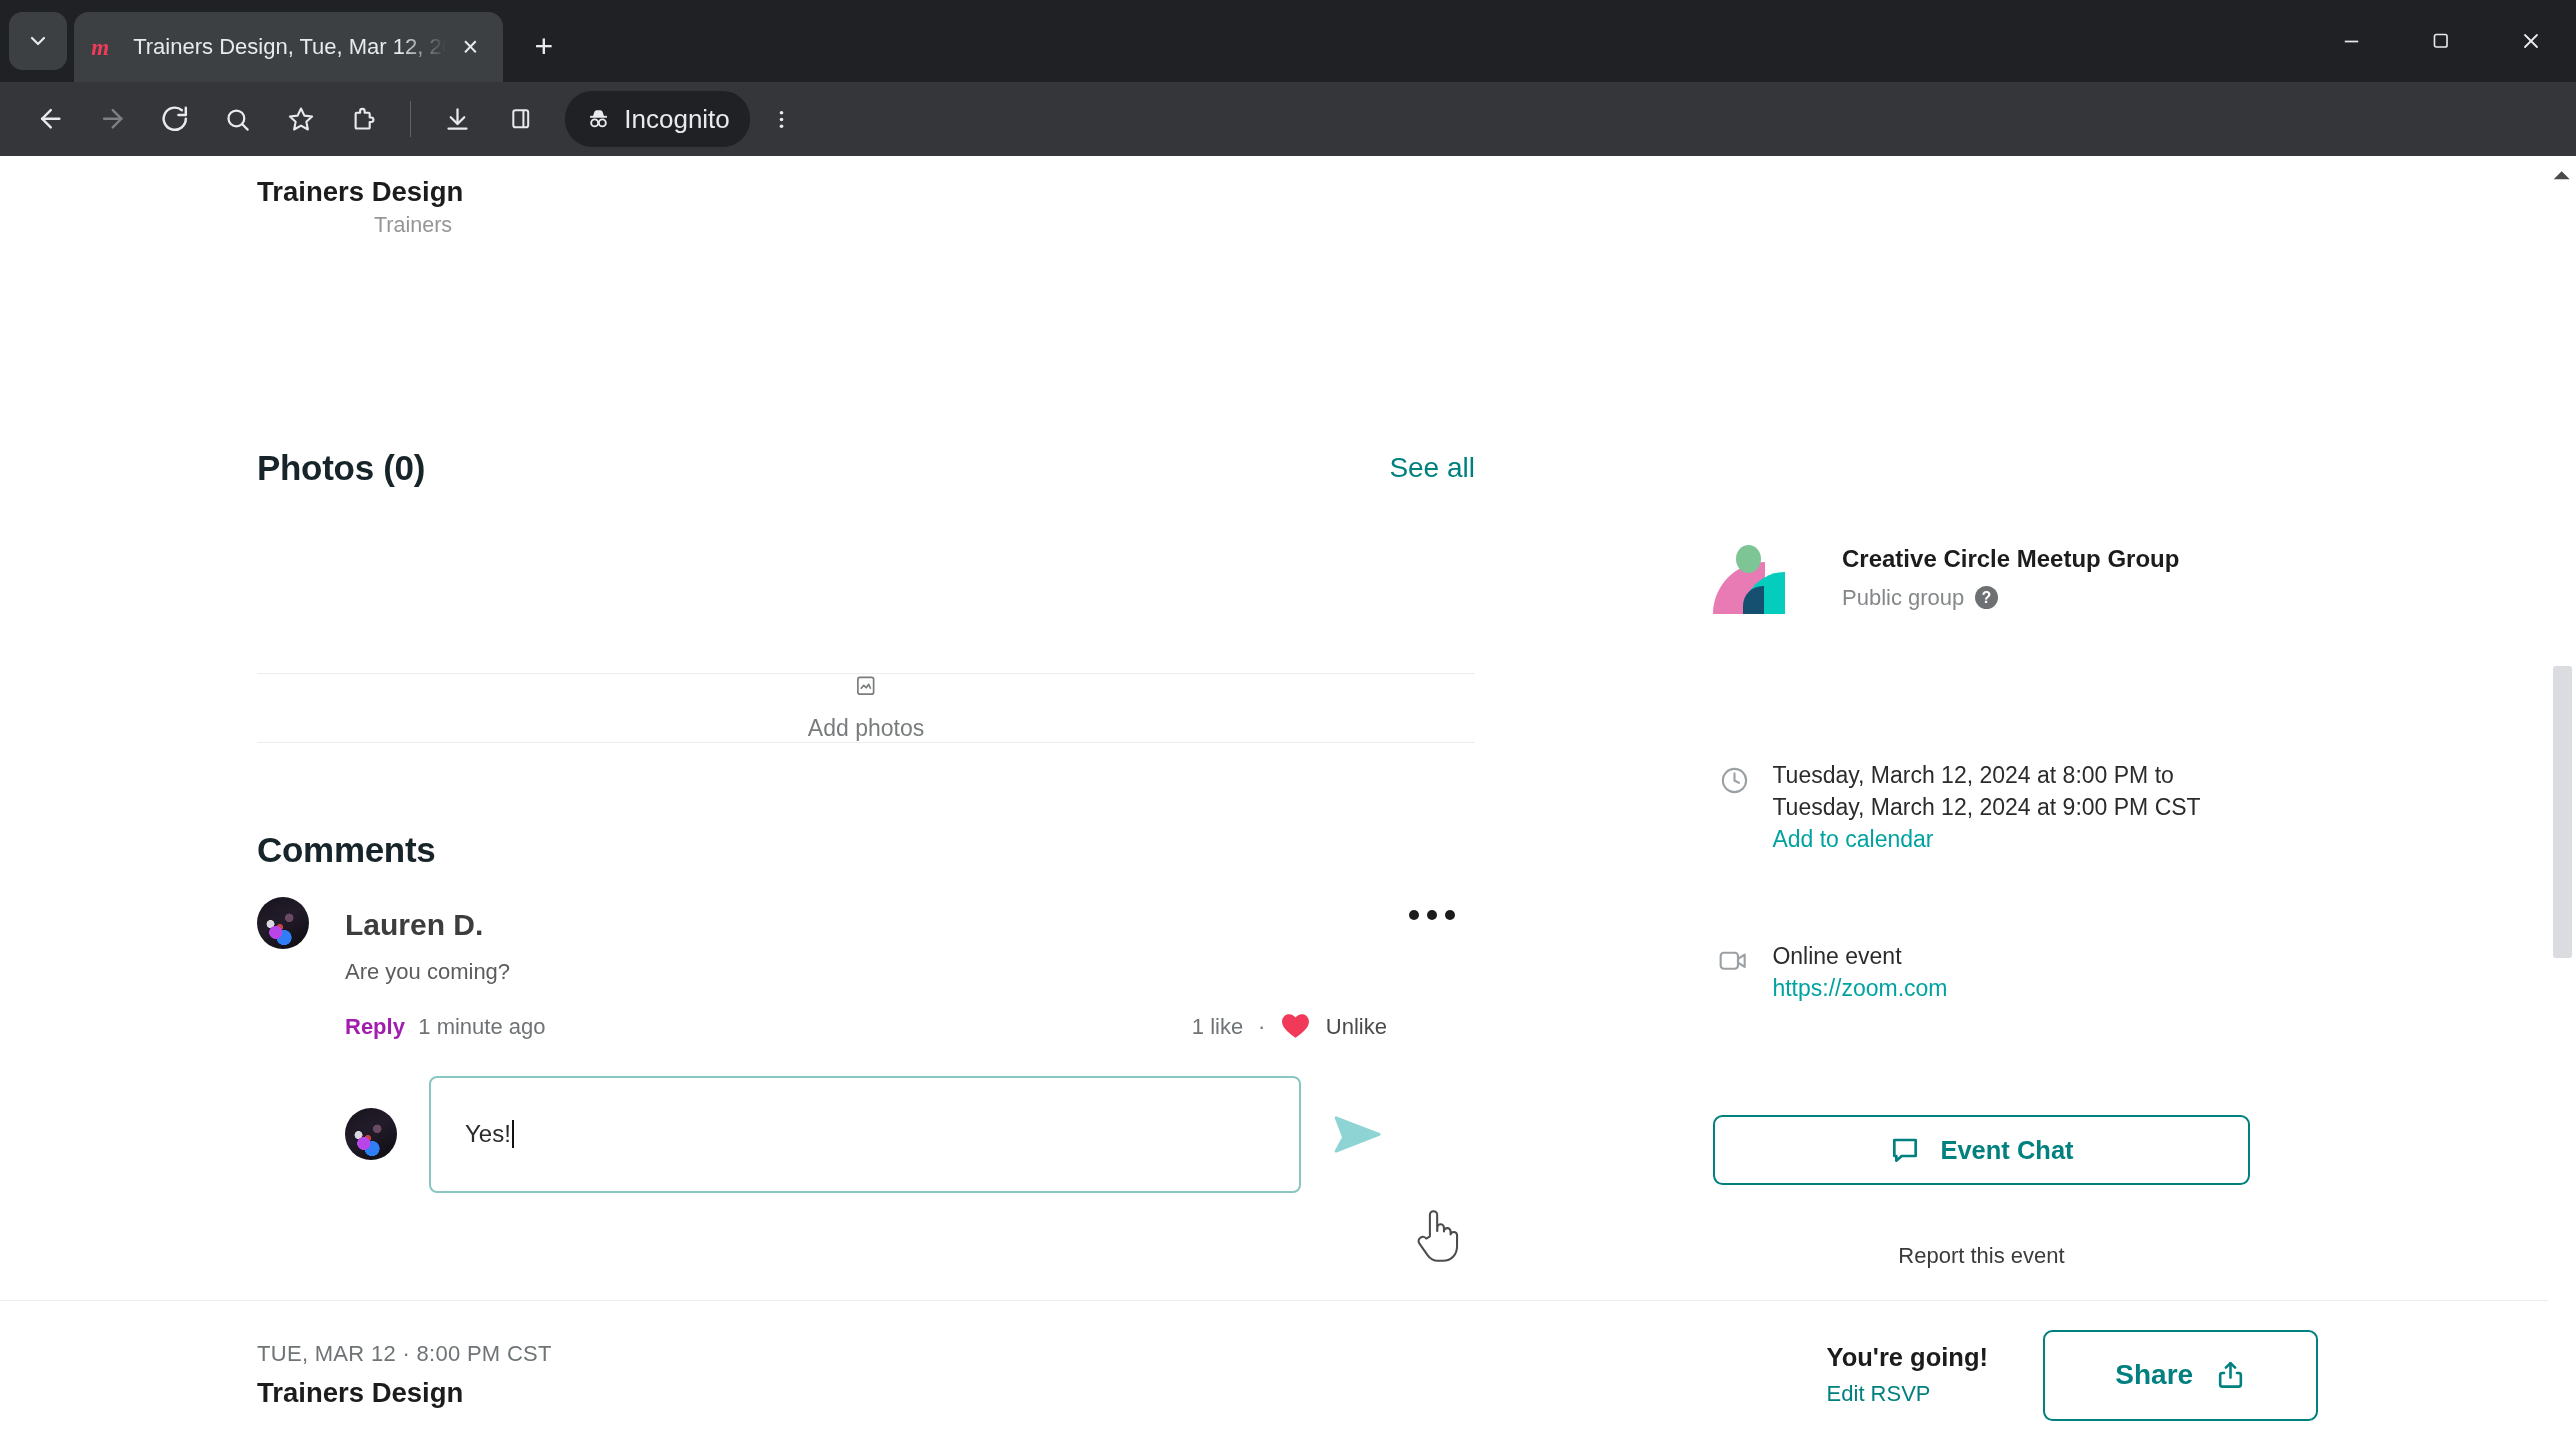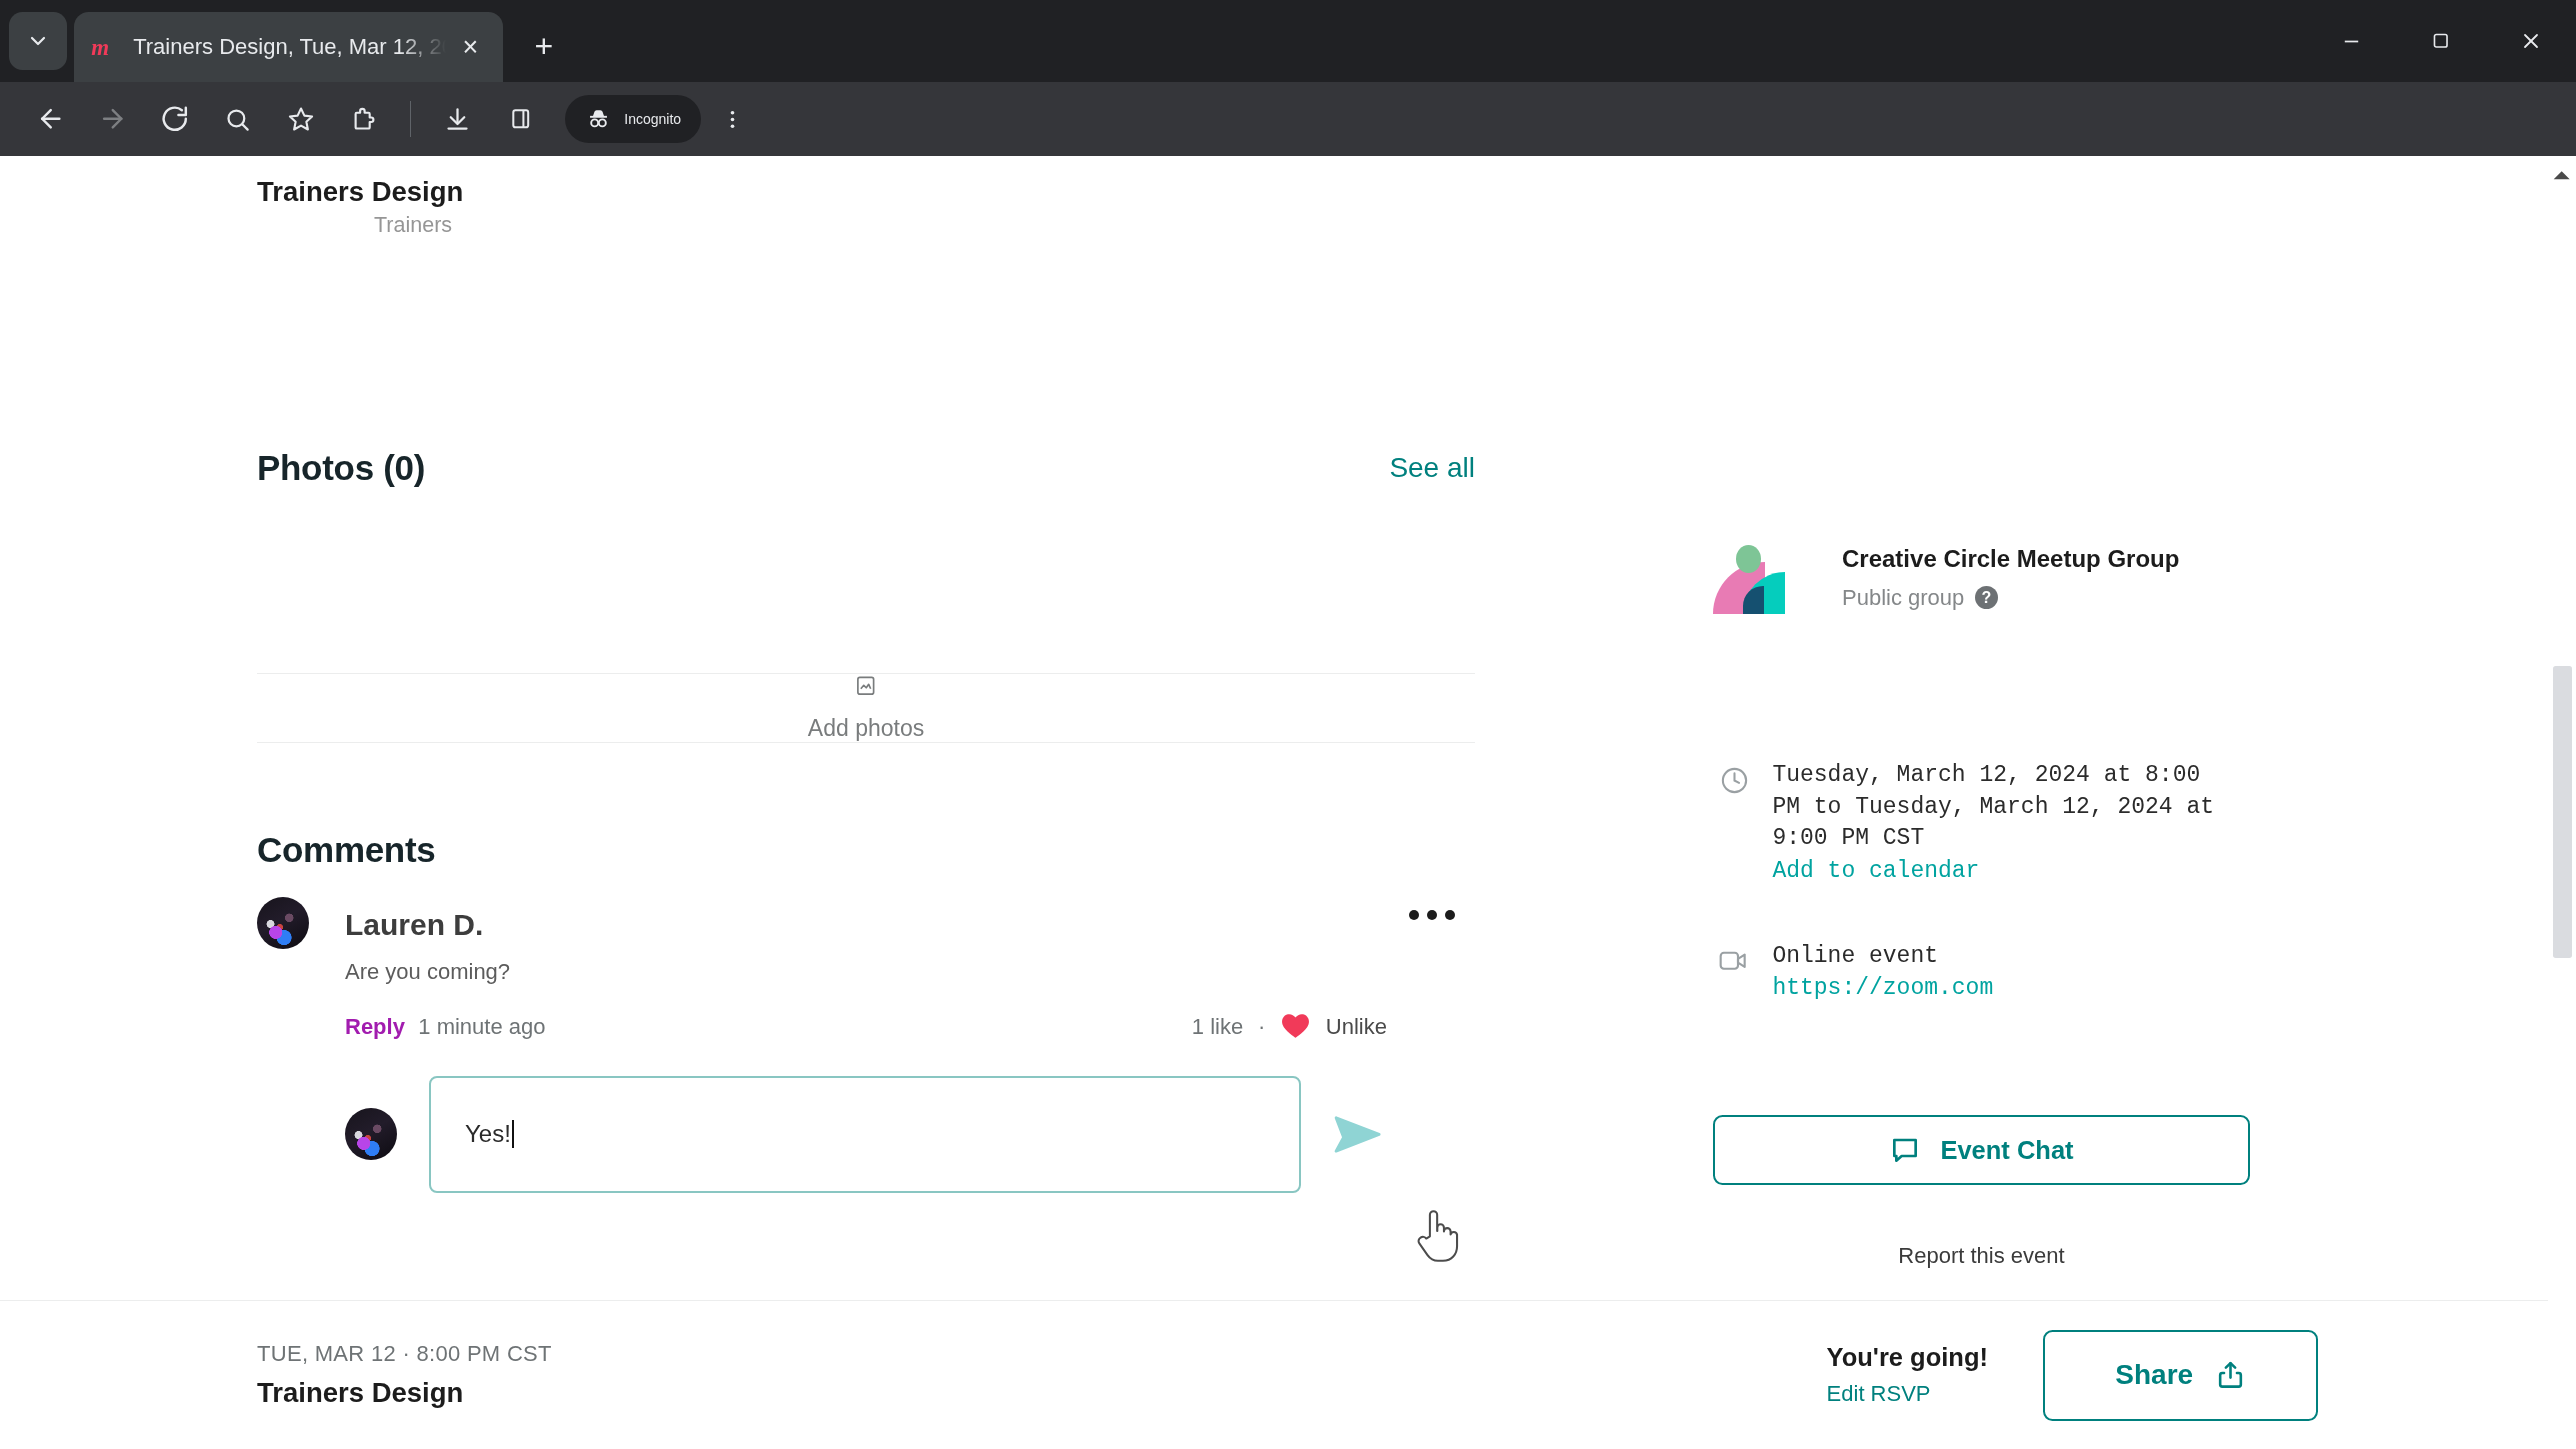--- a/index.html
+++ b/index.html
@@ -124,28 +124,28 @@
   .omni-url .path { color: #bdc1c6; }
   .tb-icons { display: flex; align-items: center; flex: 0 0 auto; }
   .tb-icon {
     width: 55px; height: 55px;
     display: flex; align-items: center; justify-content: center;
     color: #e8eaed;
     margin: 0 4px;
   }
   .tb-divider { width: 1.3px; height: 36px; background: #5f6368; margin: 0 14.8px; }
   .incognito-pill {
-    height: 48px;
+    height: 56px;
     background: #202124;
     border-radius: 27px;
     display: flex; align-items: center;
     padding: 0 20px;
     margin-left: 13.4px;
     color: #e8eaed;
-    font-size: 14px;
+    font-size: 26px;
   }
   .incognito-pill .ic { margin-right: 12px; display: flex; }
 
   
   .viewport {
     flex: 1 1 auto;
     position: relative;
     background: #ffffff;
     overflow: hidden;
   }
@@ -296,21 +296,21 @@
   .group-sub { font-size: 22px; color: #848789; margin-top: 12px; display: flex; align-items: center; gap: 10.7px; }
   .qmark {
     width: 23px; height: 23px; border-radius: 50%;
     background: #6d7174; color: #fff;
     font-size: 16px; font-weight: bold;
     display: inline-flex; align-items: center; justify-content: center;
   }
 
   .info-row { position: absolute; left: 0; display: flex; align-items: flex-start; }
   .info-icon { width: 42px; flex: 0 0 auto; display: flex; justify-content: center; padding-top: 5.4px; }
-  .info-body { margin-left: 17.4px; font-family: Liberation Mono, monospace; }
+  .info-body { margin-left: 17.4px; }
   .info-text { font-size: 23px; color: #2b2b2b; line-height: 1.38; max-width: 456px; }
   .info-link { font-size: 23px; color: #00a3a0; margin-top: 2.7px; display: block; }
 
   .event-chat-btn {
     position: absolute; left: 0; top: 959px;
     width: 537px; height: 70px;
     border: 2px solid #00807e;
     border-radius: 9.4px;
     display: flex; align-items: center; justify-content: center;
     gap: 19px;

